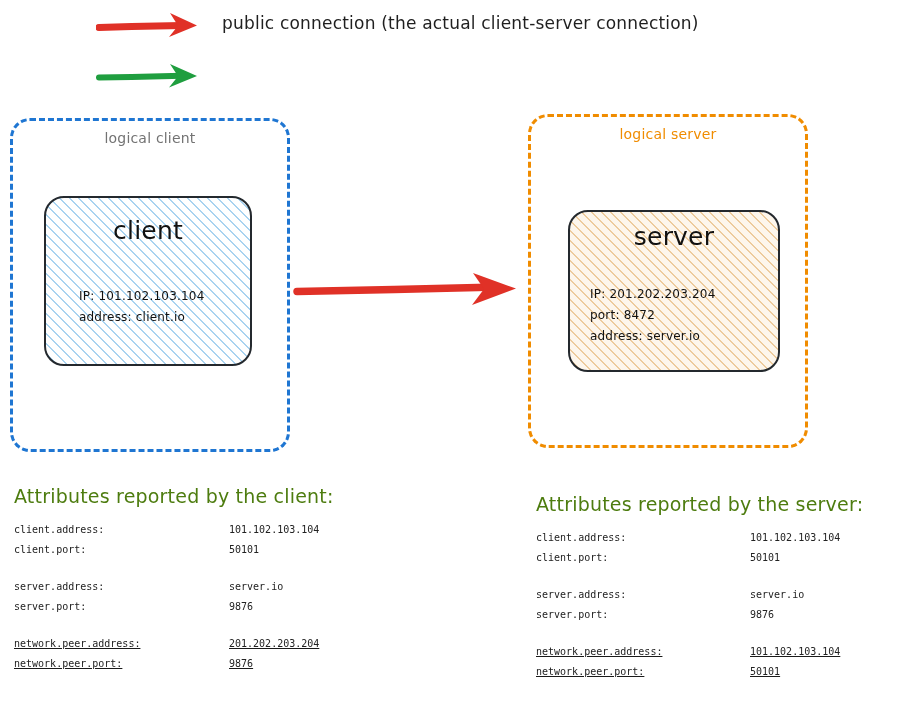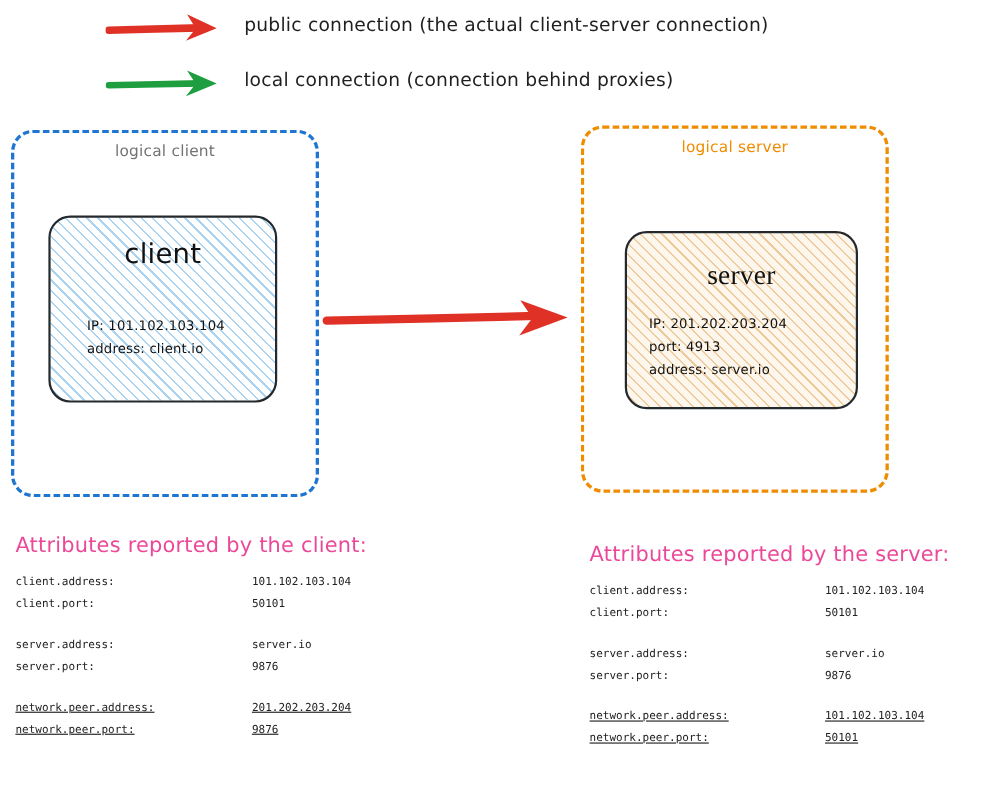--- a/index.html
+++ b/index.html
@@ -98,21 +98,21 @@
   }
   .node-title {
     position: absolute;
     left: 0; width: 100%;
     text-align: center;
     font-size: 25px;
     line-height: 30px;
     color: #111111;
   }
   #client-node .node-title { top: 18px; }
-  #server-node .node-title { top: 24px; font-family: Liberation Serif, serif; }
+  #server-node .node-title { top: 10px; }
   .node-details {
     position: absolute;
     font-size: 12px;
     line-height: 21px;
     color: #111111;
     white-space: nowrap;
   }
   #client-node .node-details { left: 33px; top: 88px; }
   #server-node .node-details { left: 20px; top: 72px; }
 
@@ -125,21 +125,21 @@
     height: 54px;
   }
 
   
   .attrs { position: absolute; }
   #client-attrs { left: 14px; top: 484px; width: 460px; }
   #server-attrs { left: 536px; top: 492px; width: 364px; }
   .attrs-heading {
     font-size: 19px;
     line-height: 24px;
-    color: #ec4899;
+    color: #4d7c0f;
     margin: 0 0 12px 0;
     white-space: nowrap;
   }
   .attr-group { margin-bottom: 17px; }
   .attr-group:last-child { margin-bottom: 4px; text-decoration: underline; }
   .attr-row {
     display: flex;
     font-size: 10px;
     line-height: 20px;
     color: #222222;
@@ -165,21 +165,20 @@
     <div class="legend-label hand">public connection (the actual client-server connection)</div>
   </div>
 
   <div class="legend-row" style="top:56px;">
     <div class="legend-arrow-wrap">
       <svg width="108" height="40" viewBox="0 0 108 40" aria-hidden="true">
         <path d="M3 21.5 C 30 21.0, 62 20.4, 86 19.8" stroke="#1f9e3f" stroke-width="6" fill="none" stroke-linecap="round"></path>
         <path d="M74 8 L 101 20 L 73 31.5 L 82 20.2 Z" fill="#1f9e3f"></path>
       </svg>
     </div>
-    <div class="legend-label hand">local connection (connection behind proxies)</div>
   </div>
 
 </div>
 
 <div class="logical-box" id="logical-client-box">
   <div class="logical-label hand">logical client</div>
 </div>
 
 <div class="node" id="client-node">
   <div class="node-title hand">client</div>
@@ -190,21 +189,21 @@
 </div>
 
 <div class="logical-box" id="logical-server-box">
   <div class="logical-label hand">logical server</div>
 </div>
 
 <div class="node" id="server-node">
   <div class="node-title hand">server</div>
   <div class="node-details hand">
     <div>IP: 201.202.203.204</div>
-    <div>port: 4913</div>
+    <div>port: 8472</div>
     <div>address: server.io</div>
   </div>
 </div>
 
 <div id="public-arrow">
   <svg width="232" height="54" viewBox="0 0 232 54" aria-hidden="true">
     <path d="M5 29.5 C 60 28.4, 140 26.6, 196 25.2" stroke="#e03127" stroke-width="7.5" fill="none" stroke-linecap="round"></path>
     <path d="M181 11 L 224 26.6 L 180 43 L 192 27 Z" fill="#e03127"></path>
   </svg>
 </div>

